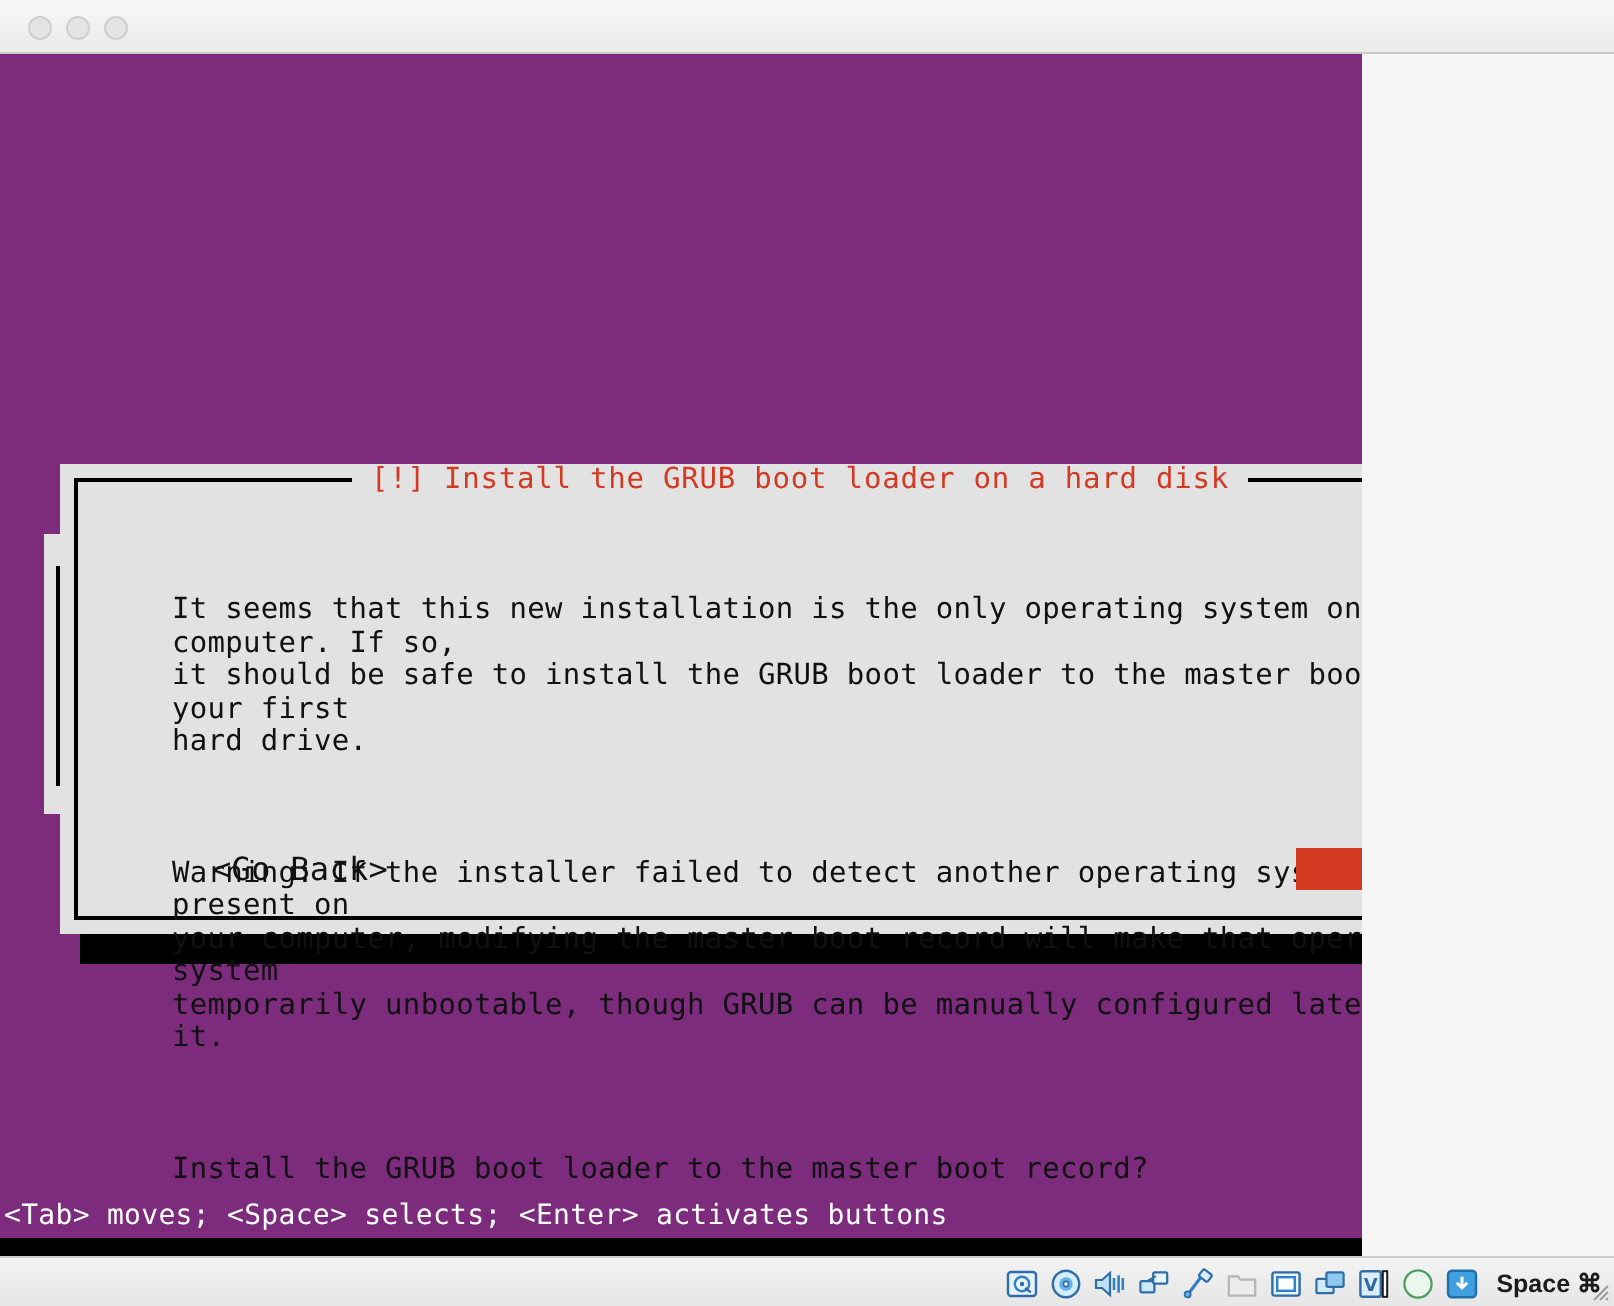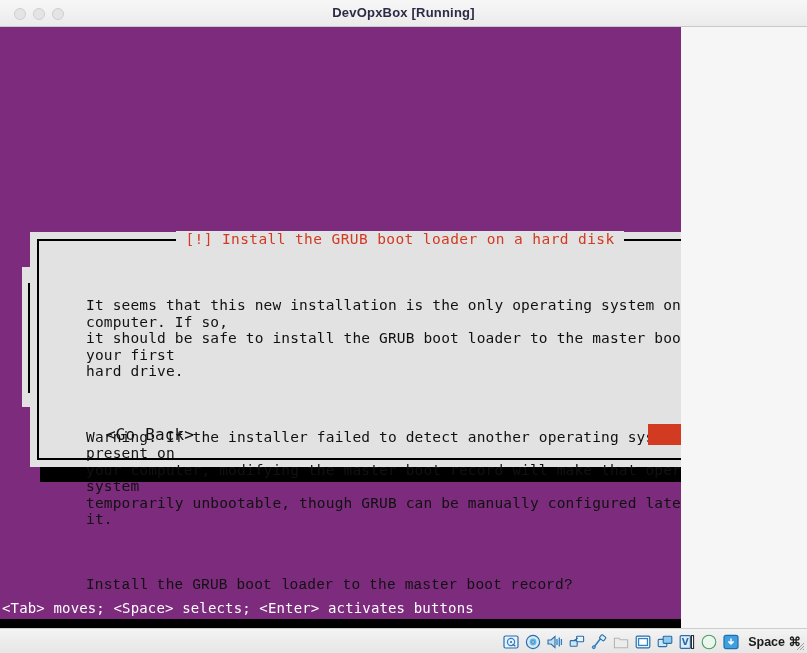--- a/index.html
+++ b/index.html
@@ -108,21 +108,21 @@
     width:700px;
     font-family:"DejaVu Sans Mono", monospace;
     font-size:14.5px;
     line-height:16.5px;
     color:#111111;
     letter-spacing:0.15px;
     white-space:pre-wrap;
     margin-left:40px;
   }
   .para { margin-bottom:16px; }
-  .para:last-child { margin-bottom:0;font-family:Liberation Mono, monospace; }
+  .para:last-child { margin-bottom:0; }
 
   #dialog-buttons {
     position:absolute;
     left:0; top:192px;
     width:740px; height:22px;
   }
   .newt-btn {
     position:absolute;
     font-family:"DejaVu Sans Mono", monospace;
     font-size:16px;
@@ -187,21 +187,20 @@
 </style>
 </head>
 <body>
 
 <div id="vm-window">
 
   <div id="titlebar">
     <div class="traffic" id="tl-close"></div>
     <div class="traffic" id="tl-min"></div>
     <div class="traffic" id="tl-max"></div>
-    <div id="window-title">DevOpxBox [Running]</div>
   </div>
 
   <div id="guest-screen" style="background: rgb(125, 43, 125);">
 
     <div id="bg-dialog" style="background: rgb(226, 226, 226);"></div>
     <div id="bg-dialog-frame"></div>
 
     <div id="dialog-shadow"></div>
 
     <div id="grub-dialog" style="background: rgb(226, 226, 226);">

